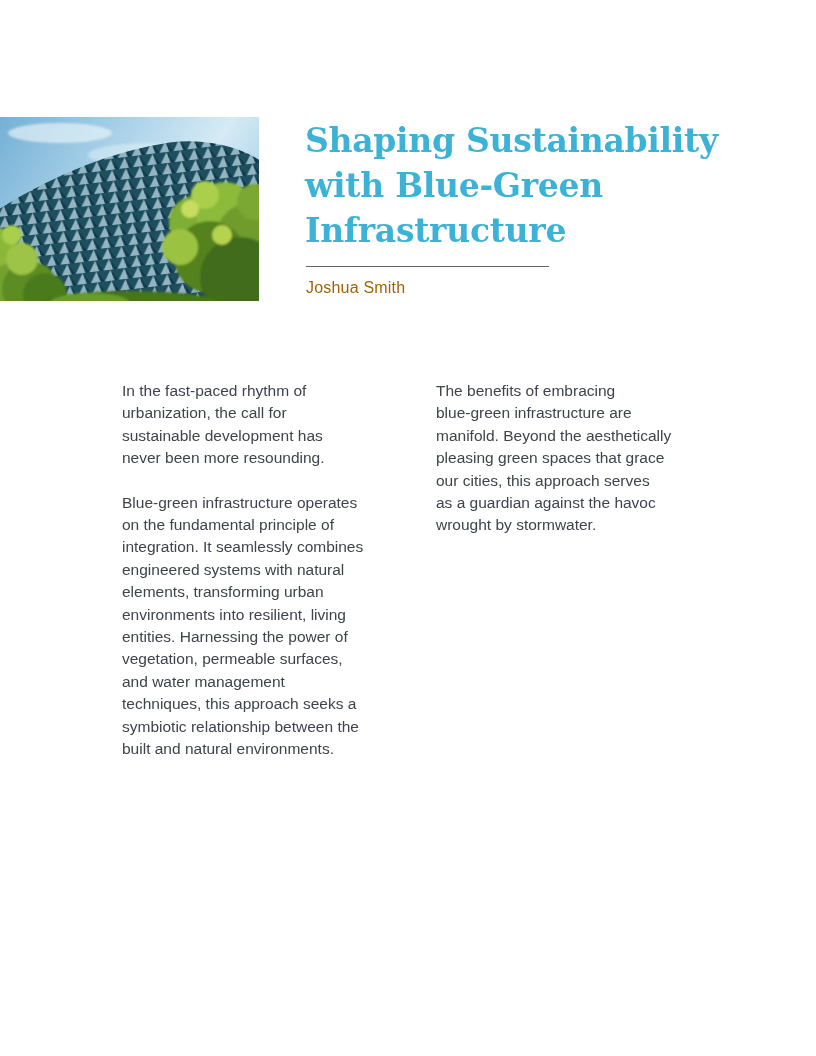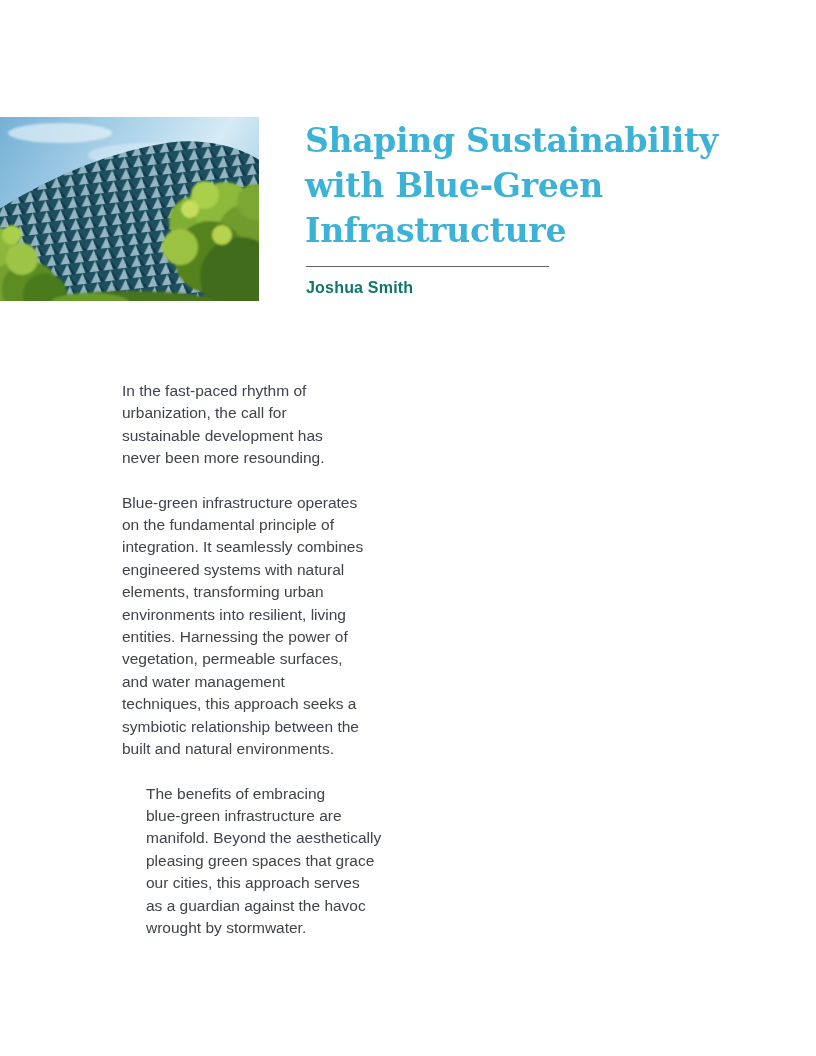--- a/index.html
+++ b/index.html
@@ -34,29 +34,28 @@
   }
   .title-divider{
     width:243px;
     border:none;
     border-top:1.5px solid #60646d;
     margin:13px 0 0 1px;
   }
   .author{
     margin:12px 0 4px 1px;
     font-size:16px;
-    font-weight:700;
-    color:#0f766e;
+    font-weight:400;
+    color:#a16207;
     letter-spacing:0.2px;
   }
   
   .columns{
     position:absolute;left:122px;top:380px;
     display:flex;
-    flex-direction:column;
   }
   .col{width:290px;}
   .col + .col{margin-left:24px;}
   .col p{
     margin:0 0 22px 0;
     font-size:15.5px;
     line-height:22.4px;
     color:#3f434c;
     white-space:pre-line;
   }

